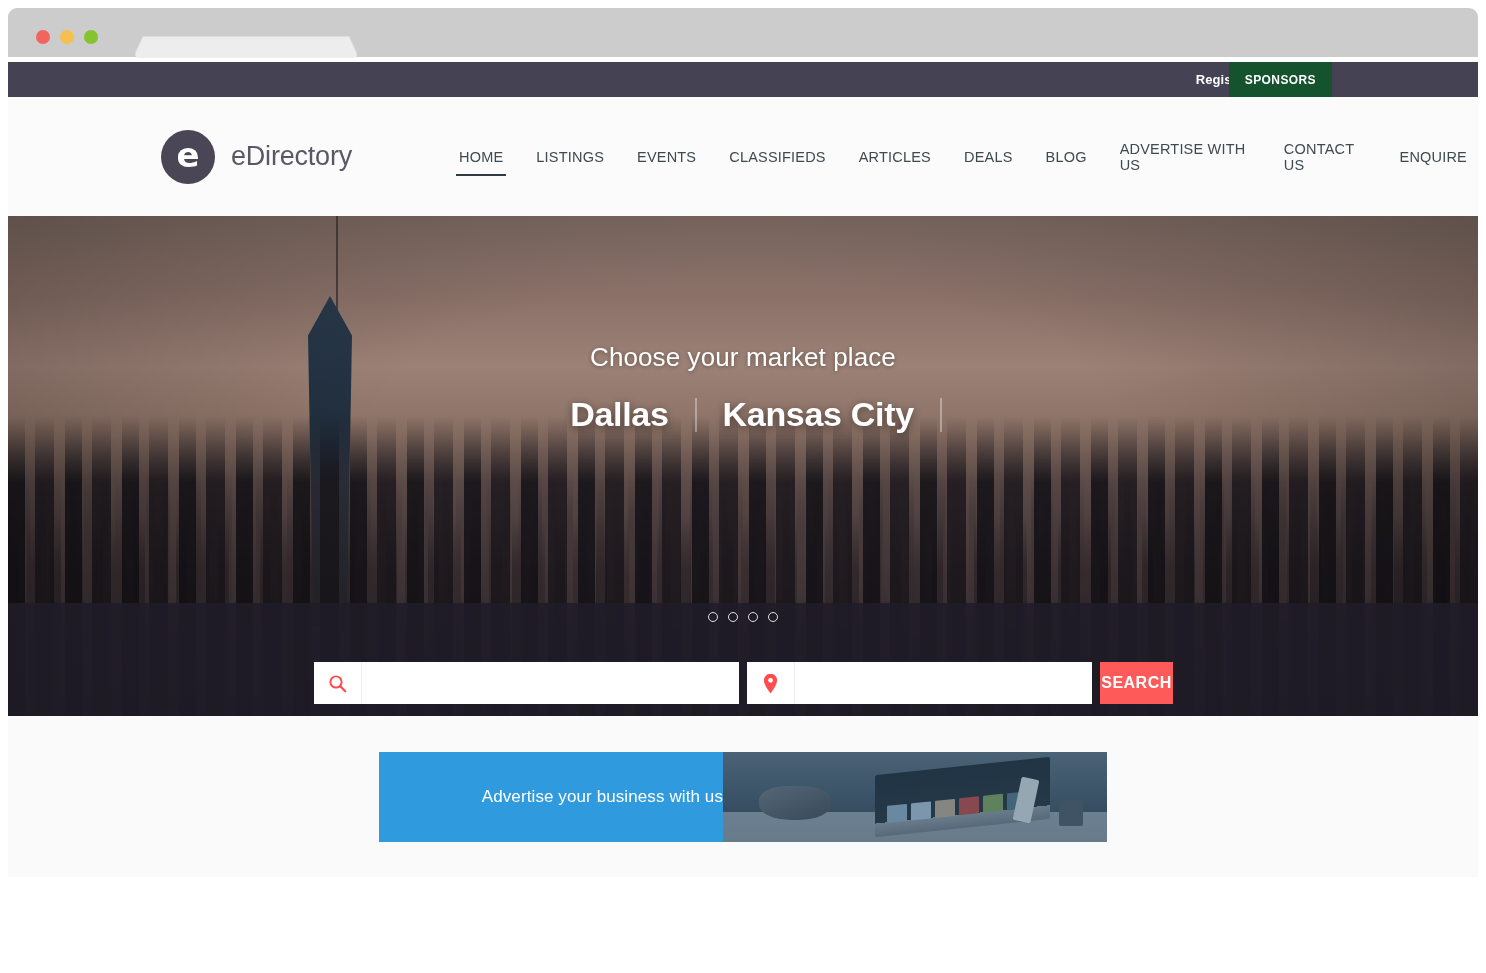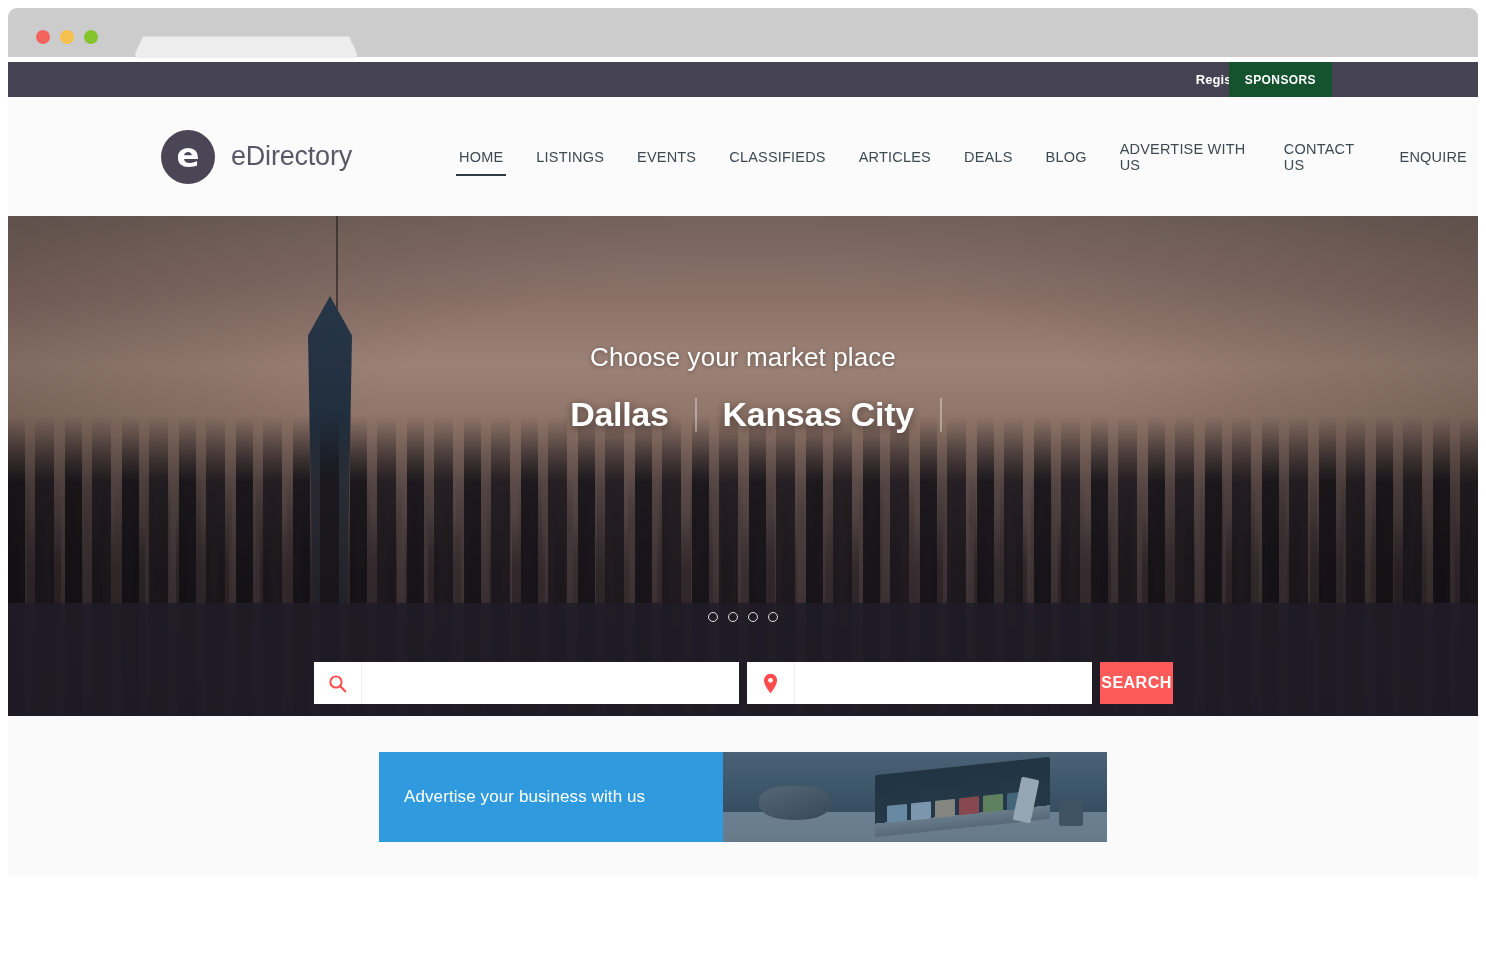--- a/index.html
+++ b/index.html
@@ -360,20 +360,21 @@
     display: flex;
     overflow: hidden;
     cursor: pointer;
   }
   #ad-banner-left {
     width: 344px;
     background: #2f9ade;
     display: flex;
     align-items: center;
     padding-left: 25px;
+    justify-content: flex-end;
   }
   #ad-banner-text {
     color: #ffffff;
     font-size: 17px;
     letter-spacing: .1px;
   }
   #ad-banner-right {
     flex: 1;
     position: relative;
     background: linear-gradient(180deg,#5c6b78 0%, #42515e 55%, #2f3b47 100%);

